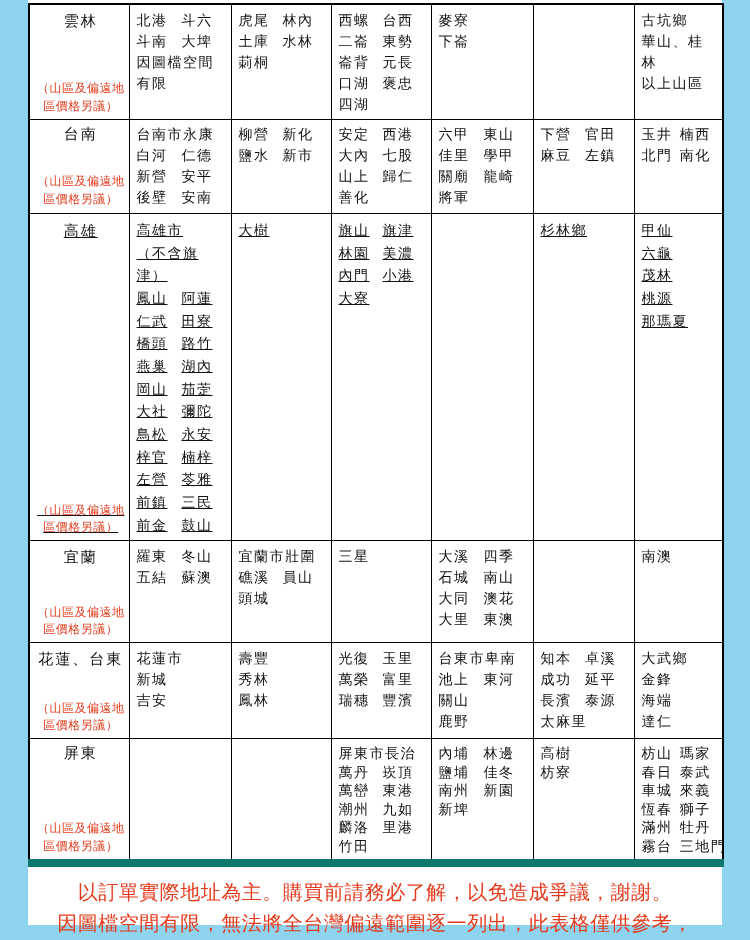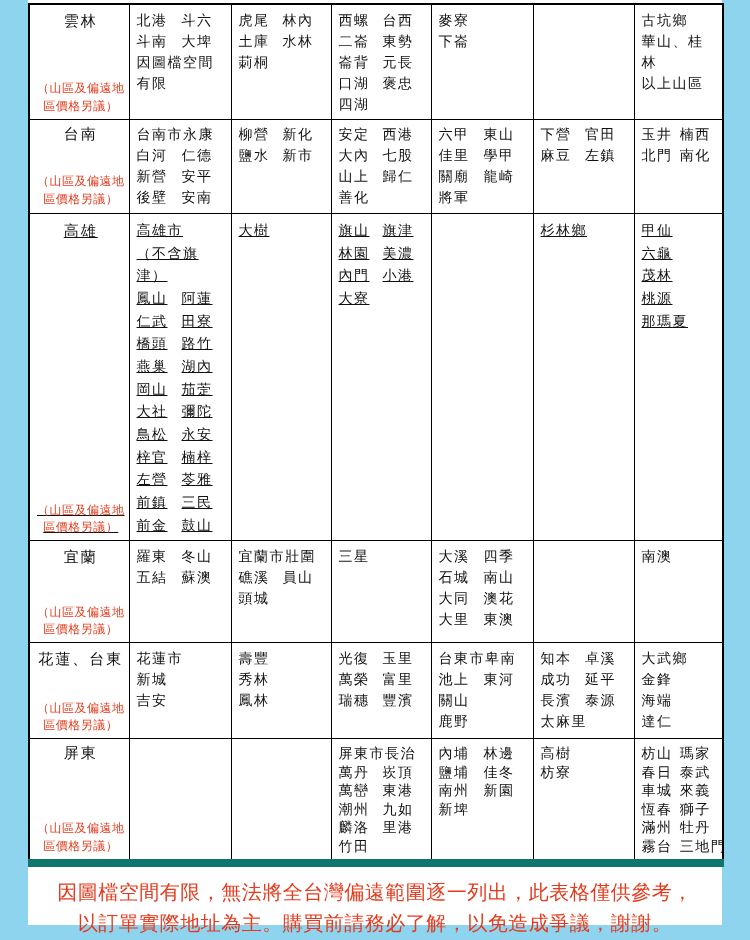--- a/index.html
+++ b/index.html
@@ -511,18 +511,18 @@
               <div class="pair">
                 <span class="a">霧台</span>
                 <span class="b">三地門</span>
               </div>
             </td>
           </tr>
         </tbody>
     </table>
 
     <div class="footer">
+      <div>以訂單實際地址為主。購買前請務必了解，以免造成爭議，謝謝。</div>
       <div>因圖檔空間有限，無法將全台灣偏遠範圍逐一列出，此表格僅供參考，</div>
-      <div>以訂單實際地址為主。購買前請務必了解，以免造成爭議，謝謝。</div>
     </div>
 
   </div>
 </div>
 
 </body></html>

